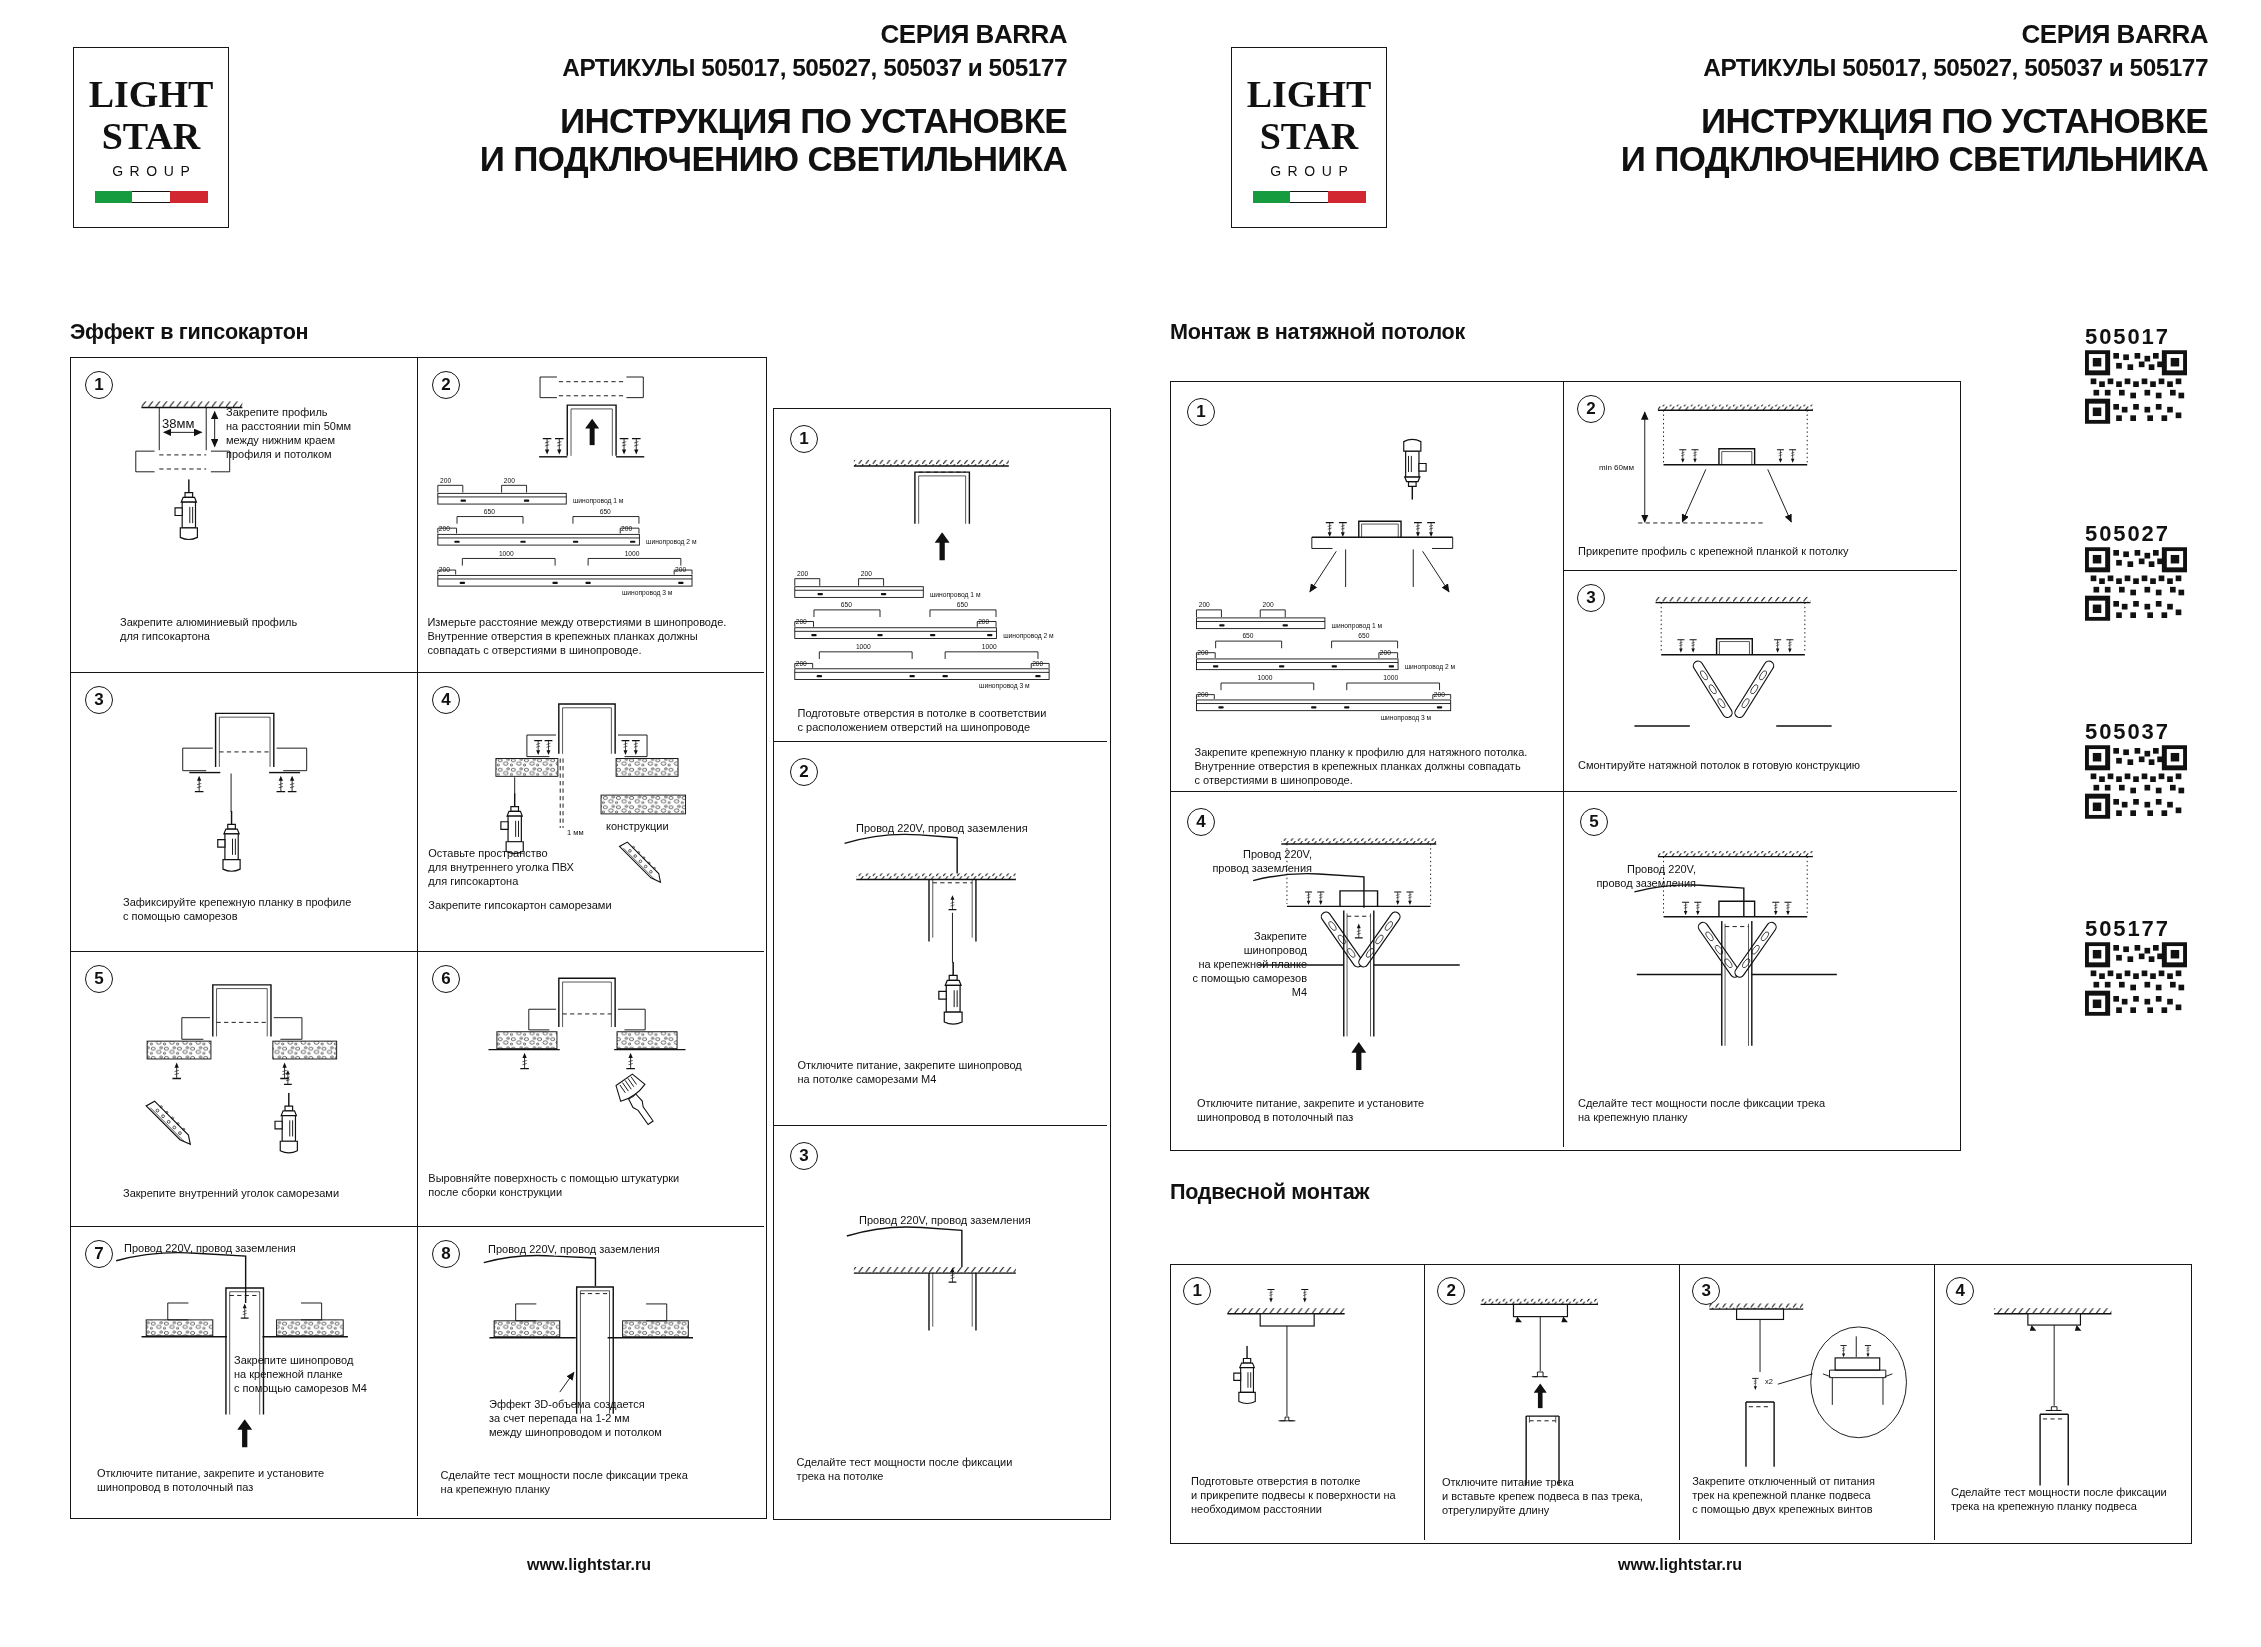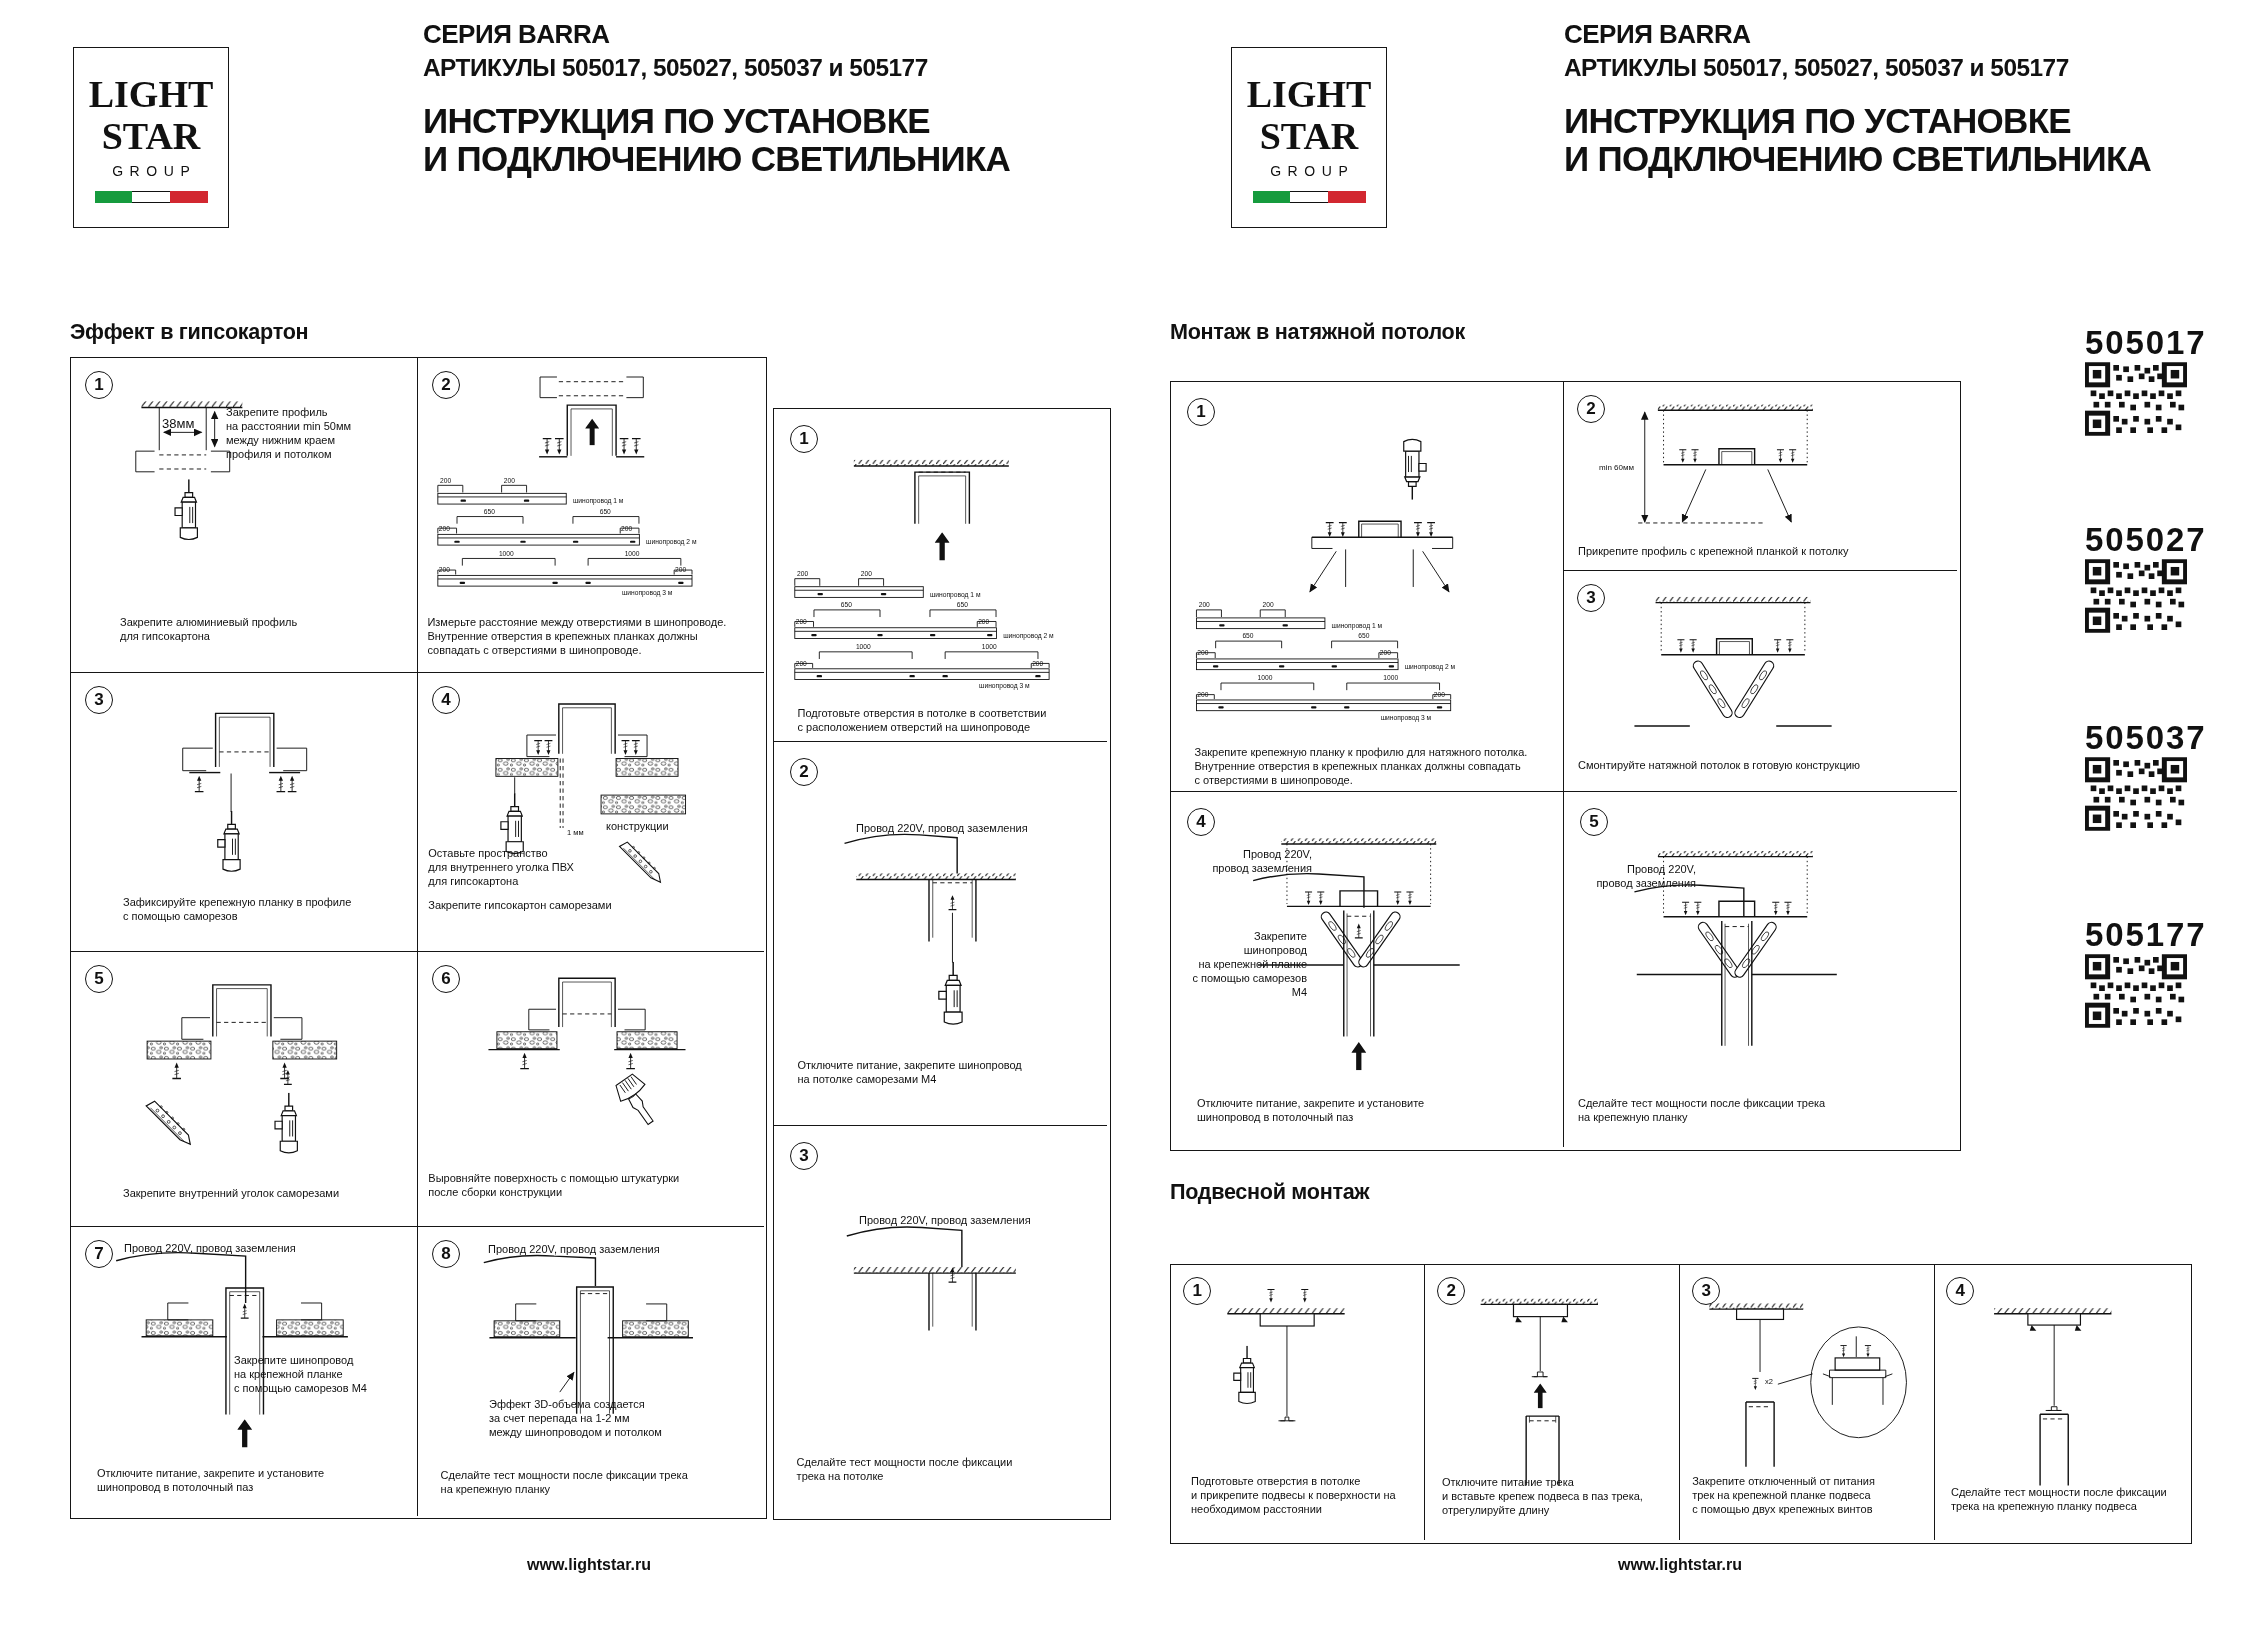--- a/index.html
+++ b/index.html
@@ -20,38 +20,38 @@
   .grid{position:absolute;border:1.4px solid #161616;background:#fff}
   .hline,.vline{position:absolute;background:#161616}
   .cell{position:absolute}
   .diag{position:absolute;left:0;top:0}
   .circ{position:absolute;width:26px;height:26px;border:1.4px solid #161616;border-radius:50%;
         display:flex;align-items:center;justify-content:center;
         font-size:17px;font-weight:700;background:#fff;z-index:3}
   .txt{position:absolute;font-size:11px;line-height:1.28;white-space:pre-line;z-index:2}
   .txt-r{text-align:right}
   .sect{position:absolute;font-weight:700;font-size:21.6px;letter-spacing:-0.3px;line-height:1.12;white-space:pre-line}
-  .tblock{position:absolute;}
+  .tblock{position:absolute;text-align:right}
   .tb1{font-size:26px;font-weight:700;letter-spacing:-0.5px}
   .tb2{font-size:24.4px;font-weight:700;letter-spacing:-0.5px;margin-top:3.8px}
   .tb3{font-size:35px;font-weight:700;letter-spacing:-0.7px;line-height:1.1;margin-top:20px}
   .url{position:absolute;font-size:16px;font-weight:700;text-align:center}
   
   .logo{position:absolute;width:154px;height:179px;border:1.4px solid #161616;background:#fff}
   .logo .ls{position:absolute;width:100%;text-align:center;font-family:"Liberation Serif",serif;
             font-weight:700;font-size:38px;line-height:1;letter-spacing:0}
   .logo .l3{position:absolute;width:100%;text-align:center;font-family:"Liberation Sans",sans-serif;
             font-size:14px;letter-spacing:6.6px;text-indent:6.6px}
   .flag{position:absolute;left:20.7px;top:143px;width:113px;height:12.2px;display:flex}
   .flag .g{flex:1;background:#169b3e}
   .flag .w{flex:1;background:#fff;border-top:1.9px solid #111;border-bottom:1.9px solid #111;box-sizing:border-box}
   .flag .r{flex:1;background:#d22730}
   
   .qrgroup{position:absolute;width:111px}
-  .qrnum{font-size:33px;font-weight:700;letter-spacing:1.9px}
+  .qrnum{font-size:22px;font-weight:700;letter-spacing:1.9px}
 </style>
 </head>
 <body>
 
 <svg width="0" height="0" style="position:absolute">
   <defs>
     <pattern id="hatch" width="15" height="13" patternUnits="userSpaceOnUse">
       <path d="M0 13 L10 0" stroke="#111" stroke-width="2.2" fill="none"></path>
     </pattern>
     <pattern id="rubble" width="28" height="20" patternUnits="userSpaceOnUse">

